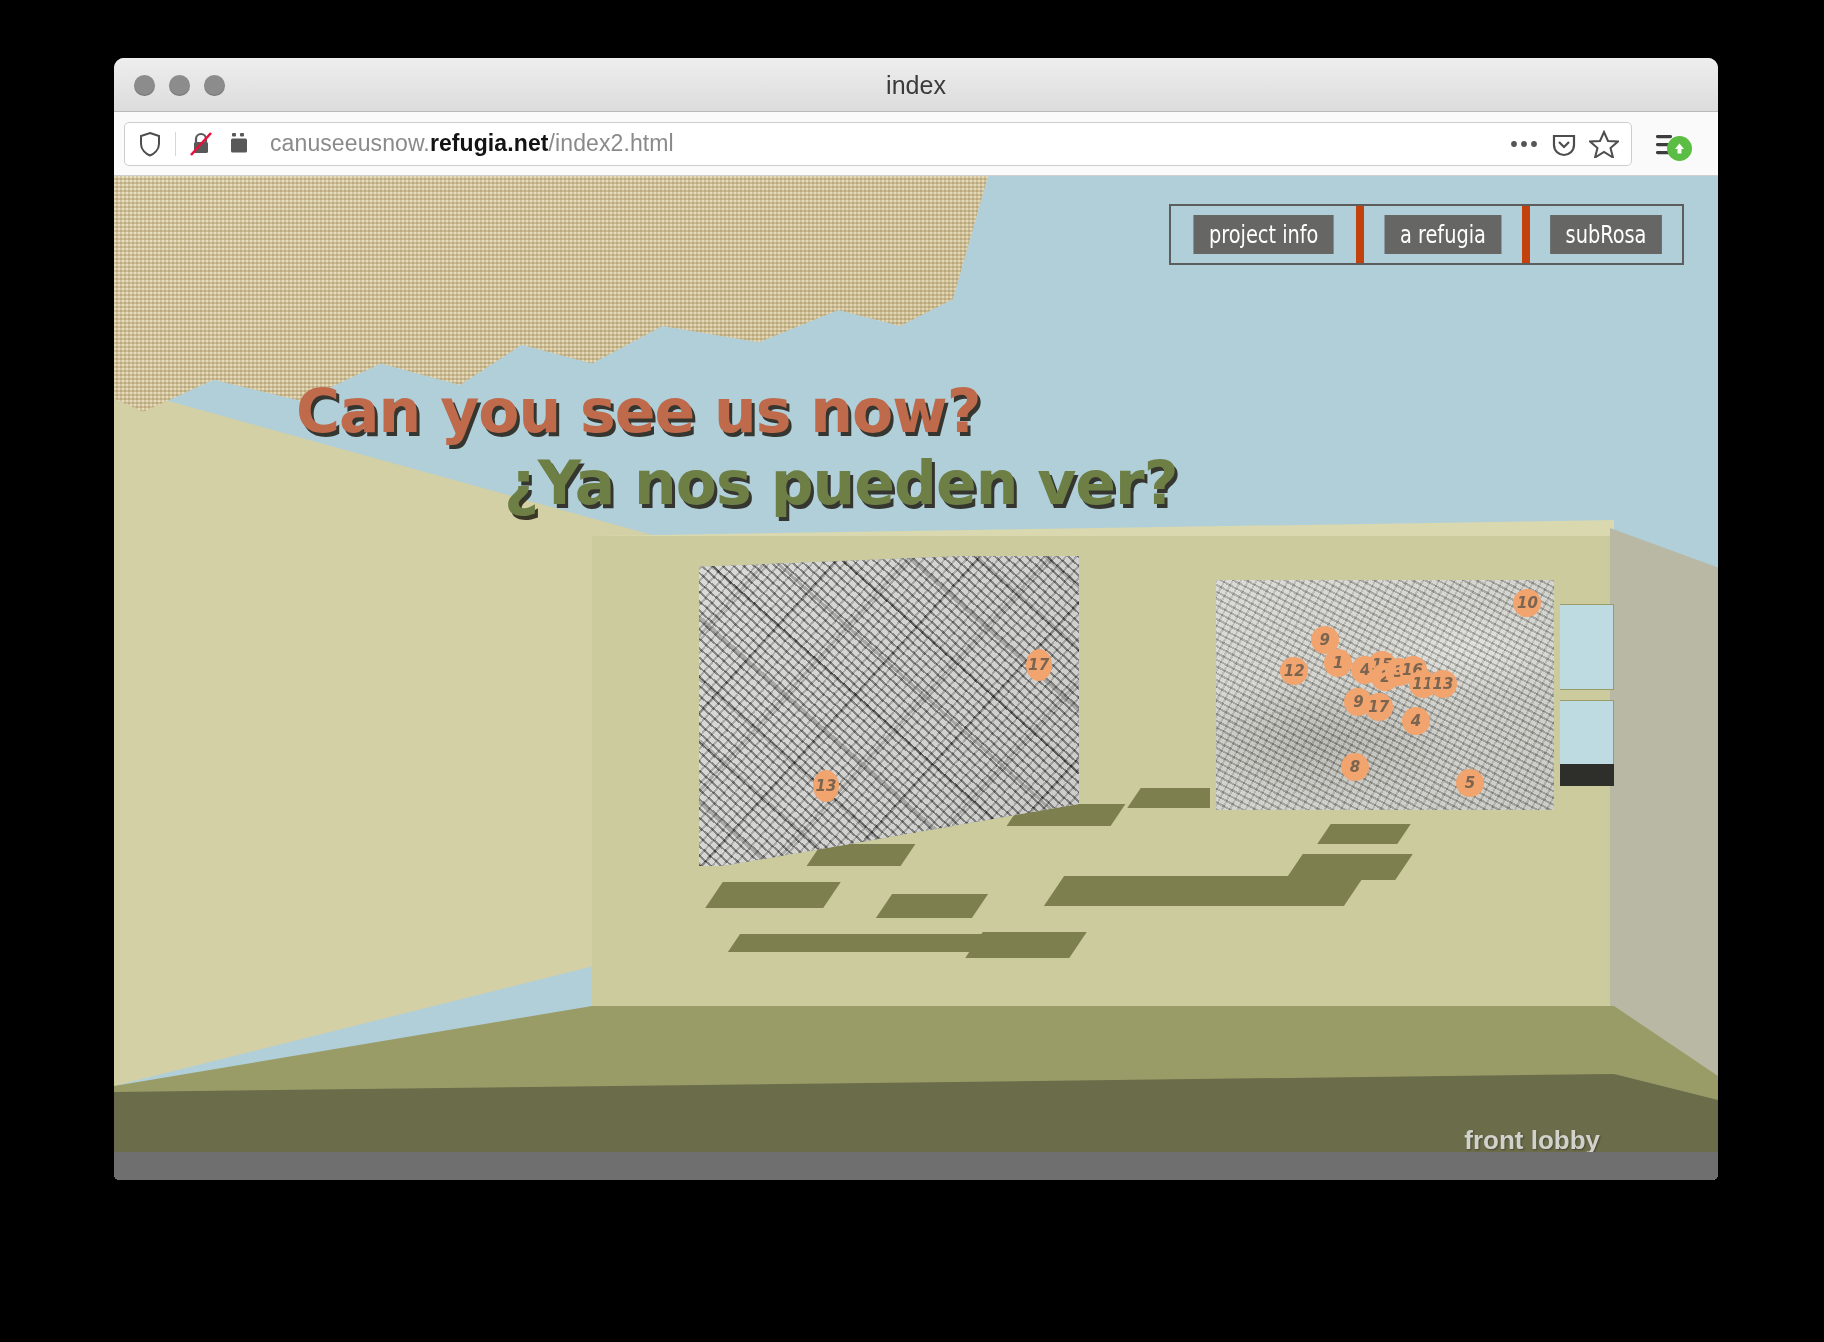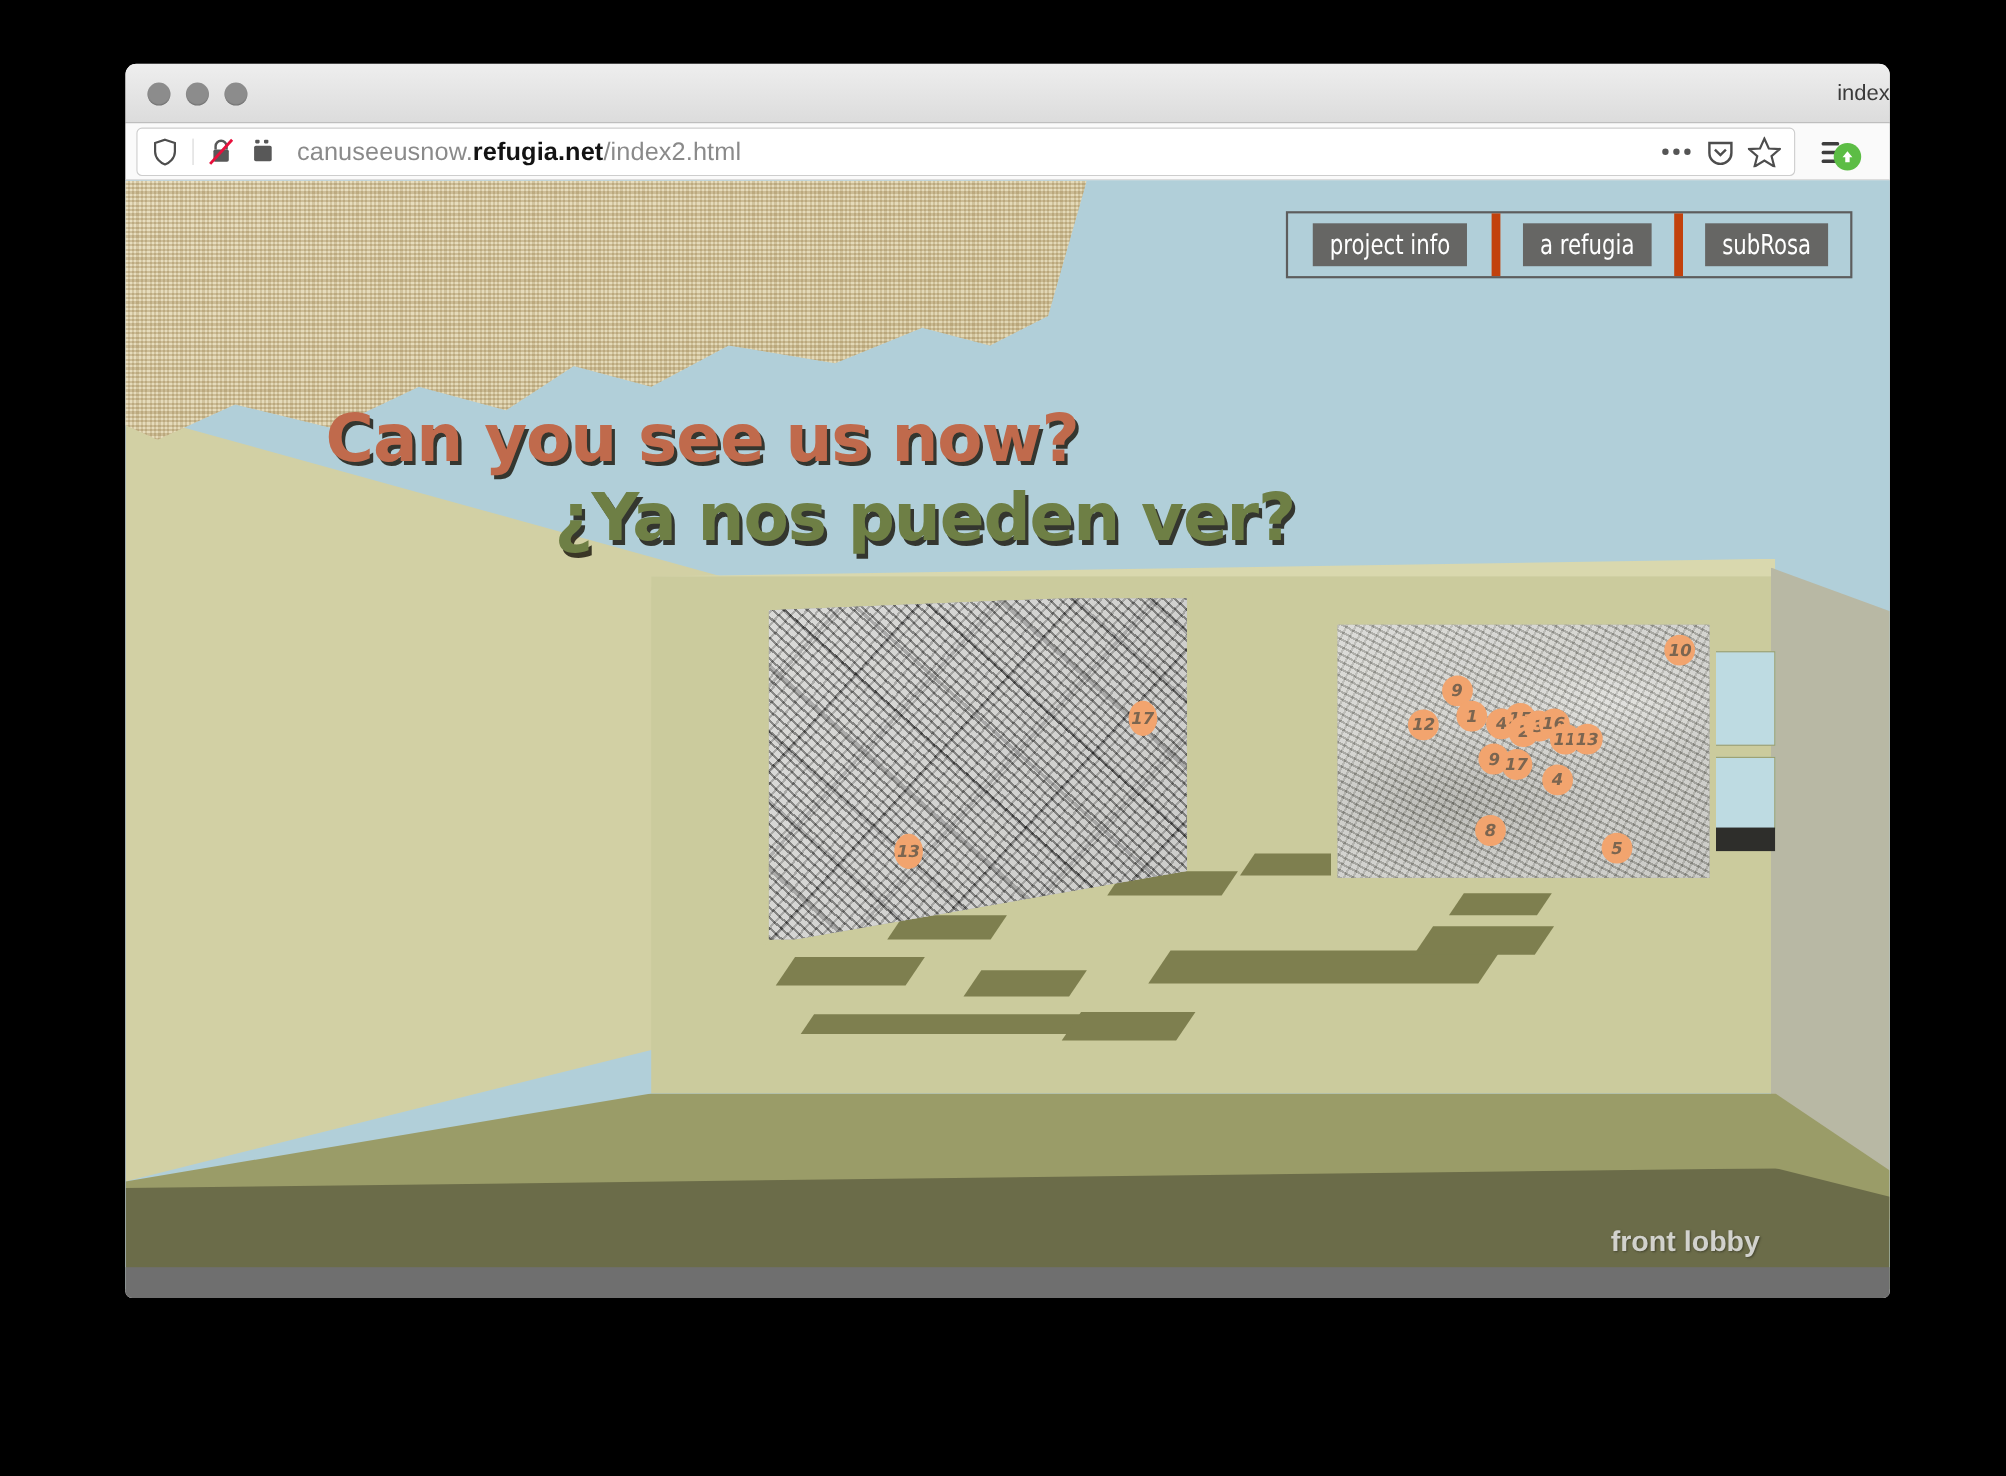--- a/index.html
+++ b/index.html
@@ -22,27 +22,27 @@
   
   #titlebar {
     position: relative; height: 54px;
     background: linear-gradient(#eeeeee, #dcdcdc);
     border-bottom: 1px solid #b9b9b9;
   }
   #lights { position: absolute; left: 20px; top: 17px; display: flex; gap: 14px; }
   .light { width: 21px; height: 21px; border-radius: 50%; background: #8c8c8c;
            box-shadow: inset 0 -1px 1px rgba(0,0,0,.18); }
   #win-title {
-    line-height: 54px; text-align: right;
-    font-size: 20px; color: #3a3a3a;
+    line-height: 54px; text-align: center;
+    font-size: 25px; color: #3a3a3a;
   }
 
   
   #navbar {
-    height: 52px; background: #fafafa;
+    height: 64px; background: #fafafa;
     border-bottom: 1px solid #cfcfcf;
     display: flex; align-items: center; padding: 0 10px;
   }
   #urlbox {
     flex: 1; height: 44px; background: #fff;
     border: 1px solid #cdcdcd; border-radius: 5px;
     display: flex; align-items: center; padding: 0 8px; gap: 4px;
   }
   .ubicon { width: 34px; height: 34px; display: flex; align-items: center; justify-content: center; }
   .divline { width: 1px; height: 24px; background: #d6d6d6; margin: 0 4px; }

